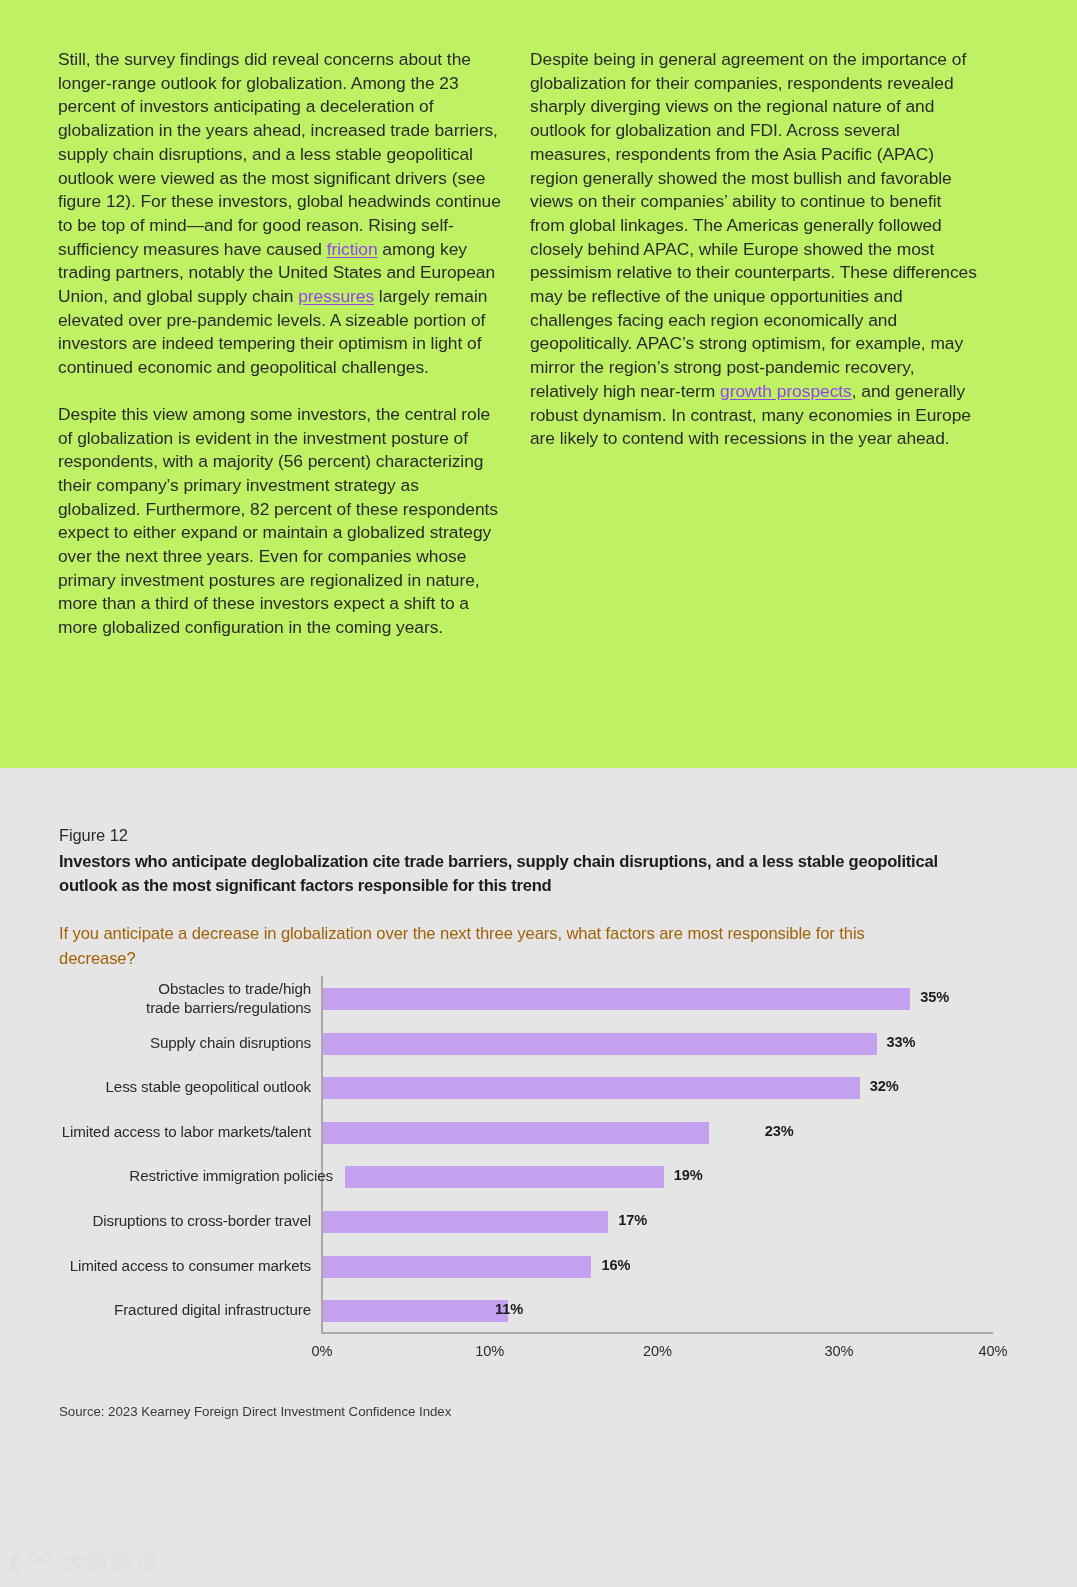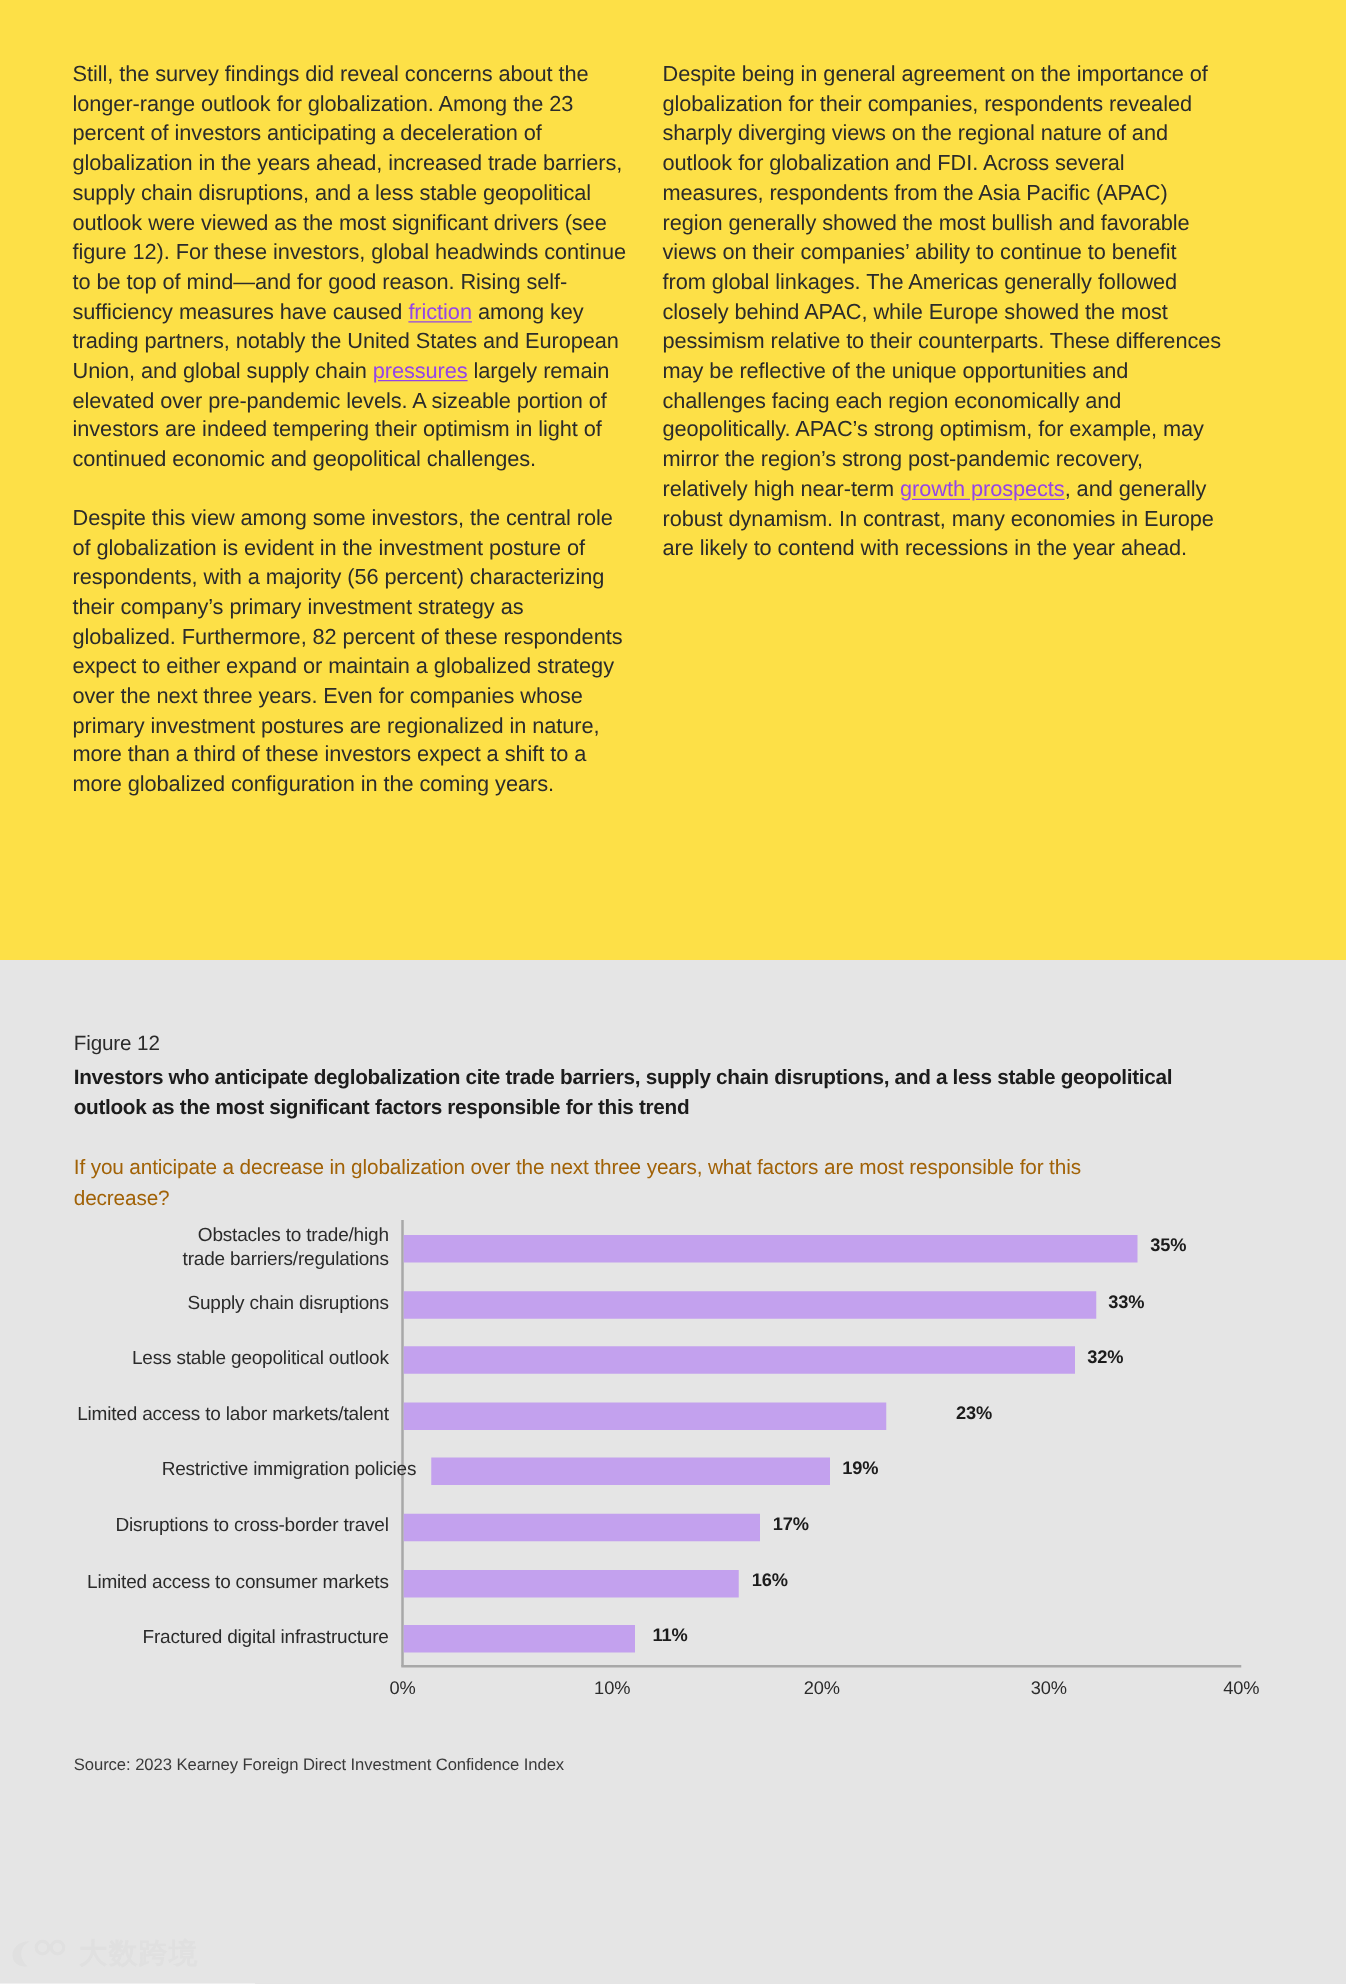--- a/index.html
+++ b/index.html
@@ -15,21 +15,21 @@
     color: #231f20;
     overflow: hidden;
   }
 
   
   .text-area {
     position: absolute;
     left: 0; top: 0;
     width: 1077px;
     height: 804px;
-    background: #fde047;
+    background: #bef264;
   }
   .col {
     position: absolute;
     top: 48px;
     font-size: 17.4px;
     line-height: 23.7px;
     color: #2b2b2b;
     letter-spacing: -0.05px;
   }
   .col-left  { left: 58px;  width: 444px; }
@@ -323,21 +323,21 @@
             <div>Limited access to consumer markets</div>
           </div>
           <div class="bar" style="width: 268.4px; background: rgb(195, 161, 238);"></div>
           <div class="bar-value" style="left: 601.4px;">16%</div>
         </div>
         <div class="bar-row" style="top: 315.2px;">
           <div class="bar-label one-line">
             <div>Fractured digital infrastructure</div>
           </div>
           <div class="bar" style="width: 184.525px; background: rgb(195, 161, 238);"></div>
-          <div class="bar-value" style="left: 522px;">11%</div>
+          <div class="bar-value" style="left: 495px;">11%</div>
         </div>
       </div>
     <div class="xticks" id="xticks">
         <span class="xtick" style="left: 322px;">0%</span>
         <span class="xtick" style="left: 489.75px;">10%</span>
         <span class="xtick" style="left: 657.5px;">20%</span>
         <span class="xtick" style="left: 839px;">30%</span>
         <span class="xtick" style="left: 993px;">40%</span>
       </div>
   </div>

